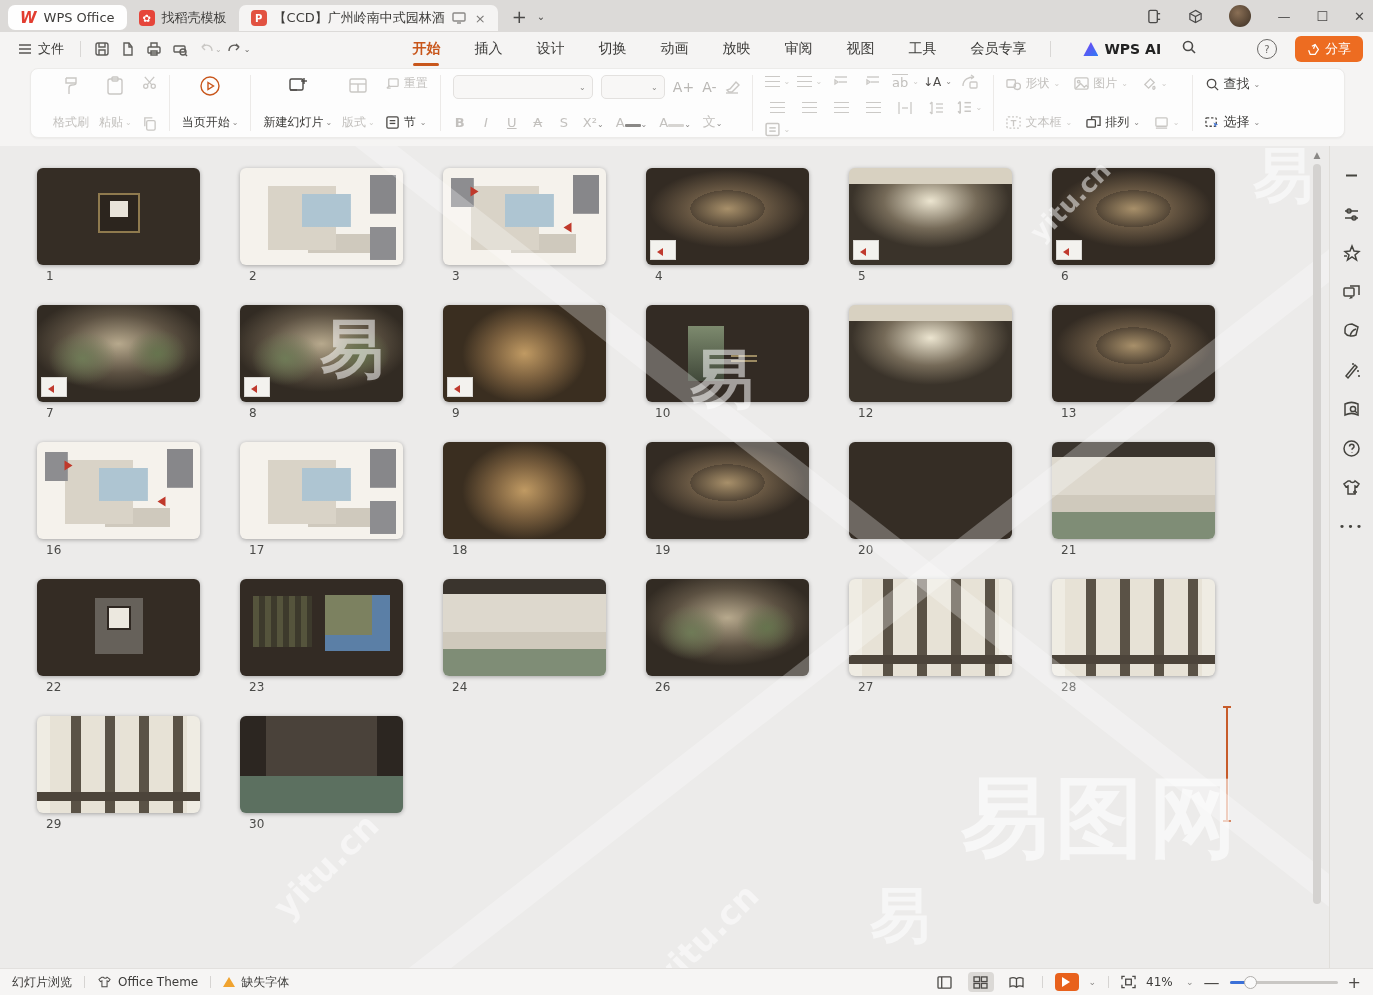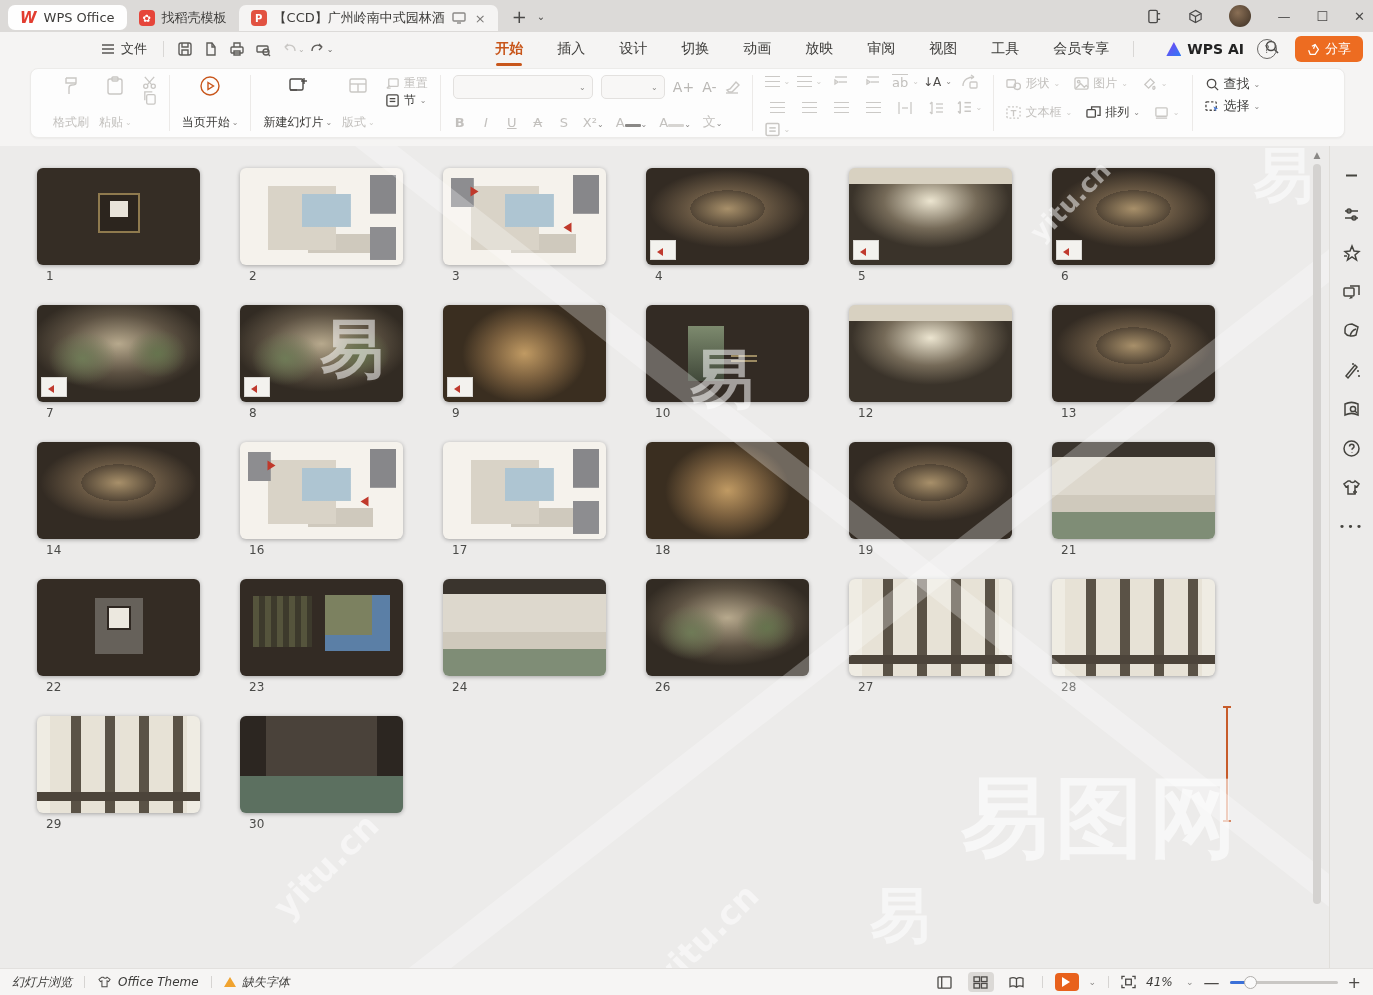--- a/index.html
+++ b/index.html
@@ -17,21 +17,21 @@
   .pptI{background:#e25241;}
   .tclose{color:#7b7977;font-size:13px;margin-left:2px;cursor:default;}
   .mon{stroke:#8a8886;fill:none;stroke-width:1.4;}
   .newtab{font-size:18px;color:#4a4948;margin-left:14px;}
   .tchev{font-size:10px;color:#4a4948;margin-left:10px;}
   .winctl{position:absolute;right:8px;top:0;height:32px;display:flex;align-items:center;gap:26px;color:#4a4948;}
   .avatar{width:22px;height:22px;border-radius:50%;background:radial-gradient(circle at 40% 35%,#8a6f55,#3a2e23);}
   .wc{font-size:13px;}
 
   
-  .menubar{height:34px;background:#f5f4f3;display:flex;align-items:center;padding:0 10px;position:relative;justify-content:center;}
+  .menubar{height:34px;background:#f5f4f3;display:flex;align-items:center;padding:0 10px;position:relative;}
   .filebtn{display:flex;align-items:center;gap:6px;font-size:13px;color:#3d3c3a;padding:0 8px;}
   .vsep{width:1px;height:16px;background:#d9d7d5;margin:0 8px;}
   .qico{width:26px;height:24px;display:flex;align-items:center;justify-content:center;}
   .qico svg{width:16px;height:16px;stroke:#5f5d5a;fill:none;stroke-width:1.4;}
   .qico.dis svg{stroke:#c7c5c2;}
   .minichev{font-size:8px;color:#b5b3b0;margin-left:-4px;}
   .rtabs{display:flex;align-items:center;gap:30px;margin-left:160px;font-size:14px;color:#3d3c3a;}
   .rtab{position:relative;padding:6px 2px;cursor:default;white-space:nowrap;}
   .rtab.on{color:#c8561b;font-weight:bold;}
   .rtab.on::after{content:"";position:absolute;left:50%;transform:translateX(-50%);bottom:-2px;width:26px;height:3px;border-radius:2px;background:#c8561b;}
@@ -47,21 +47,21 @@
   .ribbon{height:70px;background:#fdfdfd;border:1px solid #ecebe9;border-radius:8px;display:flex;align-items:stretch;padding:6px 10px;box-shadow:0 1px 2px rgba(0,0,0,.04);}
   .grp{display:flex;align-items:center;gap:10px;padding:0 12px;position:relative;}
   .grp+.grp{border-left:1px solid #eceae8;}
   .stack{display:flex;flex-direction:column;align-items:center;justify-content:space-between;height:56px;font-size:12px;color:#3d3c3a;cursor:default;}
   .stack .lab{display:flex;align-items:center;gap:2px;white-space:nowrap;}
   .stack svg{width:22px;height:22px;stroke:#4c4a47;fill:none;stroke-width:1.4;}
   .dis, .dis .lab{color:#c3c1be !important;}
   .dis svg{stroke:#c9c7c4 !important;}
   .ch{font-size:8px;color:#8a8886;}
   .dis .ch{color:#cfcdca;}
-  .twocol{display:flex;flex-direction:column;height:56px;}
+  .twocol{display:flex;flex-direction:column;justify-content:space-between;height:56px;}
   .mini{display:flex;align-items:center;gap:4px;font-size:12px;color:#3d3c3a;}
   .mini svg{width:15px;height:15px;stroke:#4c4a47;fill:none;stroke-width:1.4;}
   .fontgrp{display:flex;flex-direction:column;justify-content:space-between;height:56px;}
   .selbox{width:140px;height:24px;border:1px solid #e3e1df;border-radius:5px;background:#f8f7f6;display:flex;align-items:center;justify-content:flex-end;padding:0 6px;}
   .selbox.small{width:64px;}
   .fmtrow{display:flex;align-items:center;gap:12px;font-size:13px;color:#c3c1be;}
   .fmt{min-width:14px;text-align:center;}
   .fmt.b{font-weight:bold;}
   .fmt.i{font-style:italic;}
   .fmt.u{text-decoration:underline;}
@@ -134,21 +134,21 @@
 
   
   .scroll{position:absolute;right:50px;top:4px;width:12px;height:814px;}
   .scroll .arrow{color:#8a8886;font-size:9px;text-align:center;}
   .scroll .thumbbar{margin:4px auto 0;width:8px;height:740px;border-radius:4px;background:#d4d2d0;}
   .sidebar{position:absolute;right:0;top:0;width:44px;height:822px;border-left:1px solid #e0deda;display:flex;flex-direction:column;align-items:center;gap:17px;padding-top:18px;background:#ecebea;}
   .sidebar .si{width:22px;height:22px;display:flex;align-items:center;justify-content:center;color:#45443f;}
   .sidebar svg{width:19px;height:19px;stroke:#45443f;fill:none;stroke-width:1.5;}
 
   
-  .statusbar{height:27px;background:#f6f5f4;border-top:1px solid #e2e0de;display:flex;align-items:center;padding:0 12px;font-size:12px;color:#3d3c3a;position:relative;font-style:italic;}
+  .statusbar{height:27px;background:#f6f5f4;border-top:1px solid #e2e0de;display:flex;align-items:center;padding:0 12px;font-size:12px;color:#3d3c3a;position:relative;}
   .ssep{width:1px;height:12px;background:#d6d4d2;margin:0 12px;}
   .warn{width:0;height:0;border:6px solid transparent;border-bottom:10px solid #f0a32f;position:relative;top:-3px;margin-right:6px;}
   .sright{position:absolute;right:12px;display:flex;align-items:center;gap:10px;}
   .vico{width:26px;height:20px;display:flex;align-items:center;justify-content:center;border-radius:4px;}
   .vico svg{width:15px;height:13px;stroke:#4c4a47;fill:none;stroke-width:1.4;}
   .vico.on{background:#dbd9d6;}
   .playbtn{width:24px;height:18px;border-radius:4px;background:#e8611c;display:flex;align-items:center;justify-content:center;}
   .playbtn::after{content:"";border:5px solid transparent;border-left:8px solid #fff;margin-left:4px;}
   .zoomtrack{width:108px;height:3px;background:#c9c7c4;border-radius:2px;position:relative;}
   .zoomfill{position:absolute;left:0;top:0;height:3px;width:18px;background:#3a70d8;border-radius:2px;}
@@ -603,38 +603,38 @@
       </div>
       <div class="cell">
         <div class="thumb k-rsky"></div>
         <div class="num">12</div>
       </div>
       <div class="cell">
         <div class="thumb k-rdark"></div>
         <div class="num">13</div>
       </div>
       <div class="cell">
-        <div class="thumb k-rdark"></div>
-        <div class="num">14</div>
-      </div>
-      <div class="cell">
         <div class="thumb k-planA"></div>
         <div class="num">16</div>
       </div>
       <div class="cell">
         <div class="thumb k-plan"></div>
         <div class="num">17</div>
       </div>
       <div class="cell">
         <div class="thumb k-rwarm"></div>
         <div class="num">18</div>
       </div>
       <div class="cell">
         <div class="thumb k-rdark"></div>
         <div class="num">19</div>
+      </div>
+      <div class="cell">
+        <div class="thumb k-burst"></div>
+        <div class="num">20</div>
       </div>
       <div class="cell">
         <div class="thumb k-rlight"></div>
         <div class="num">21</div>
       </div>
       <div class="cell">
         <div class="thumb k-cover2"></div>
         <div class="num">22</div>
       </div>
       <div class="cell">

